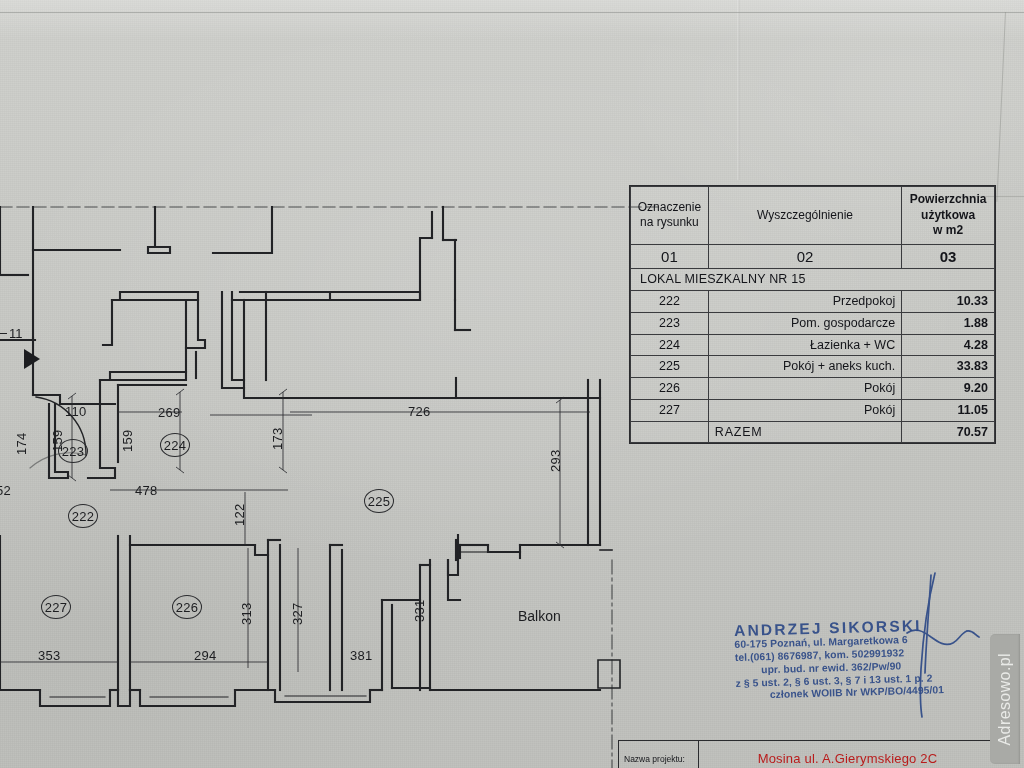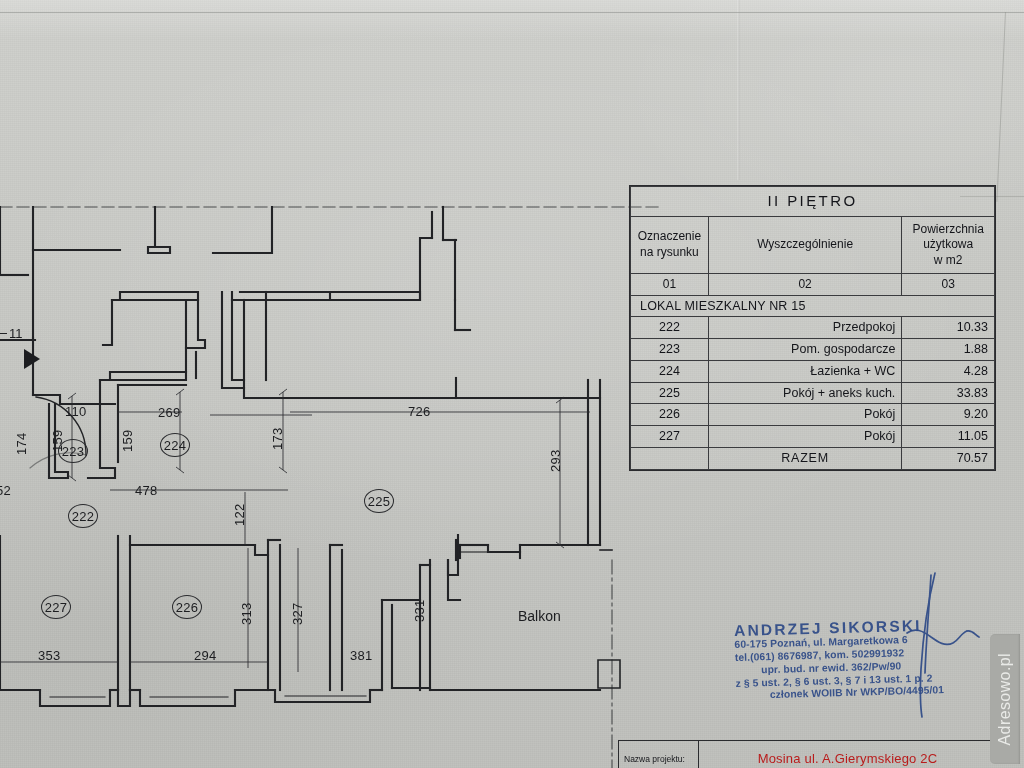--- a/index.html
+++ b/index.html
@@ -77,32 +77,32 @@
   #spec td {
     border: 1.1px solid #3a3b3e;
     font-size: 12.5px;
     color: #14151a;
     padding: 3px 6px;
     line-height: 1.18;
     background: transparent;
   }
   .c-code  { width: 78px;  text-align: center; }
   .c-desc  { width: 196px; text-align: right; padding-left: 11px; }
-  .c-area  { width: 93px;  text-align: right; padding-right: 10px; }
+  .c-area  { width: 93px;  text-align: right; padding-right: 10px; font-weight: bold; }
   #spec .title-row td {
     text-align: center;
     font-size: 15px;
     letter-spacing: 2.4px;
     padding: 5px 0 6px;
   }
   #spec .head-row td { text-align: center; font-size: 12px; line-height: 1.3; padding: 5px 4px; }
   #spec .head-row td.c-code { text-align: center; }
-  #spec .num-row td { text-align: center; font-size: 12px; padding: 3px 16px; }
+  #spec .num-row td { text-align: center; font-size: 15px; padding: 3px 16px; }
   #spec .group-row td { text-align: left; padding-left: 9px; font-size: 12.5px; letter-spacing: .2px; }
-  #spec .total-row td.c-desc { text-align: center; letter-spacing: .8px; }
+  #spec .total-row td.c-desc { text-align: left; letter-spacing: .8px; }
   #spec .total-row td.c-code { border-right-color: #3a3b3e; }
 
   
   #stamp {
     position: absolute; left: 735px; top: 620px; width: 215px;
     color: #2e4a87;
     font-family: "Liberation Sans", sans-serif;
     transform: rotate(-1.6deg);
     opacity: .92;
   }
@@ -345,23 +345,20 @@
 <div class="planlabel" style="left:518px; top:608px;">Balkon</div>
 <div class="planlabel" style="left:9px; top:326px; font-size:13px;">11</div>
 <div style="position:absolute; left:0; top:333px; width:7px; height:1.4px; background:#222326;"></div>
 
 <div style="position:absolute; left:24px; top:349px; width:0; height:0;
             border-left:16px solid #1c1d20; border-top:10px solid transparent; border-bottom:10px solid transparent;"></div>
 
 <div id="spec">
   <table>
     <tbody>
-      <tr class="title-row">
-        <td colspan="3">II  PIĘTRO</td>
-      </tr>
       <tr class="head-row">
         <td class="c-code">
           <span>Oznaczenie</span><br>
           <span>na rysunku</span>
         </td>
         <td class="c-desc" style="text-align:center">Wyszczególnienie</td>
         <td class="c-area" style="text-align:center">
           <span>Powierzchnia</span><br>
           <span>użytkowa</span><br>
           <span>w m2</span>

